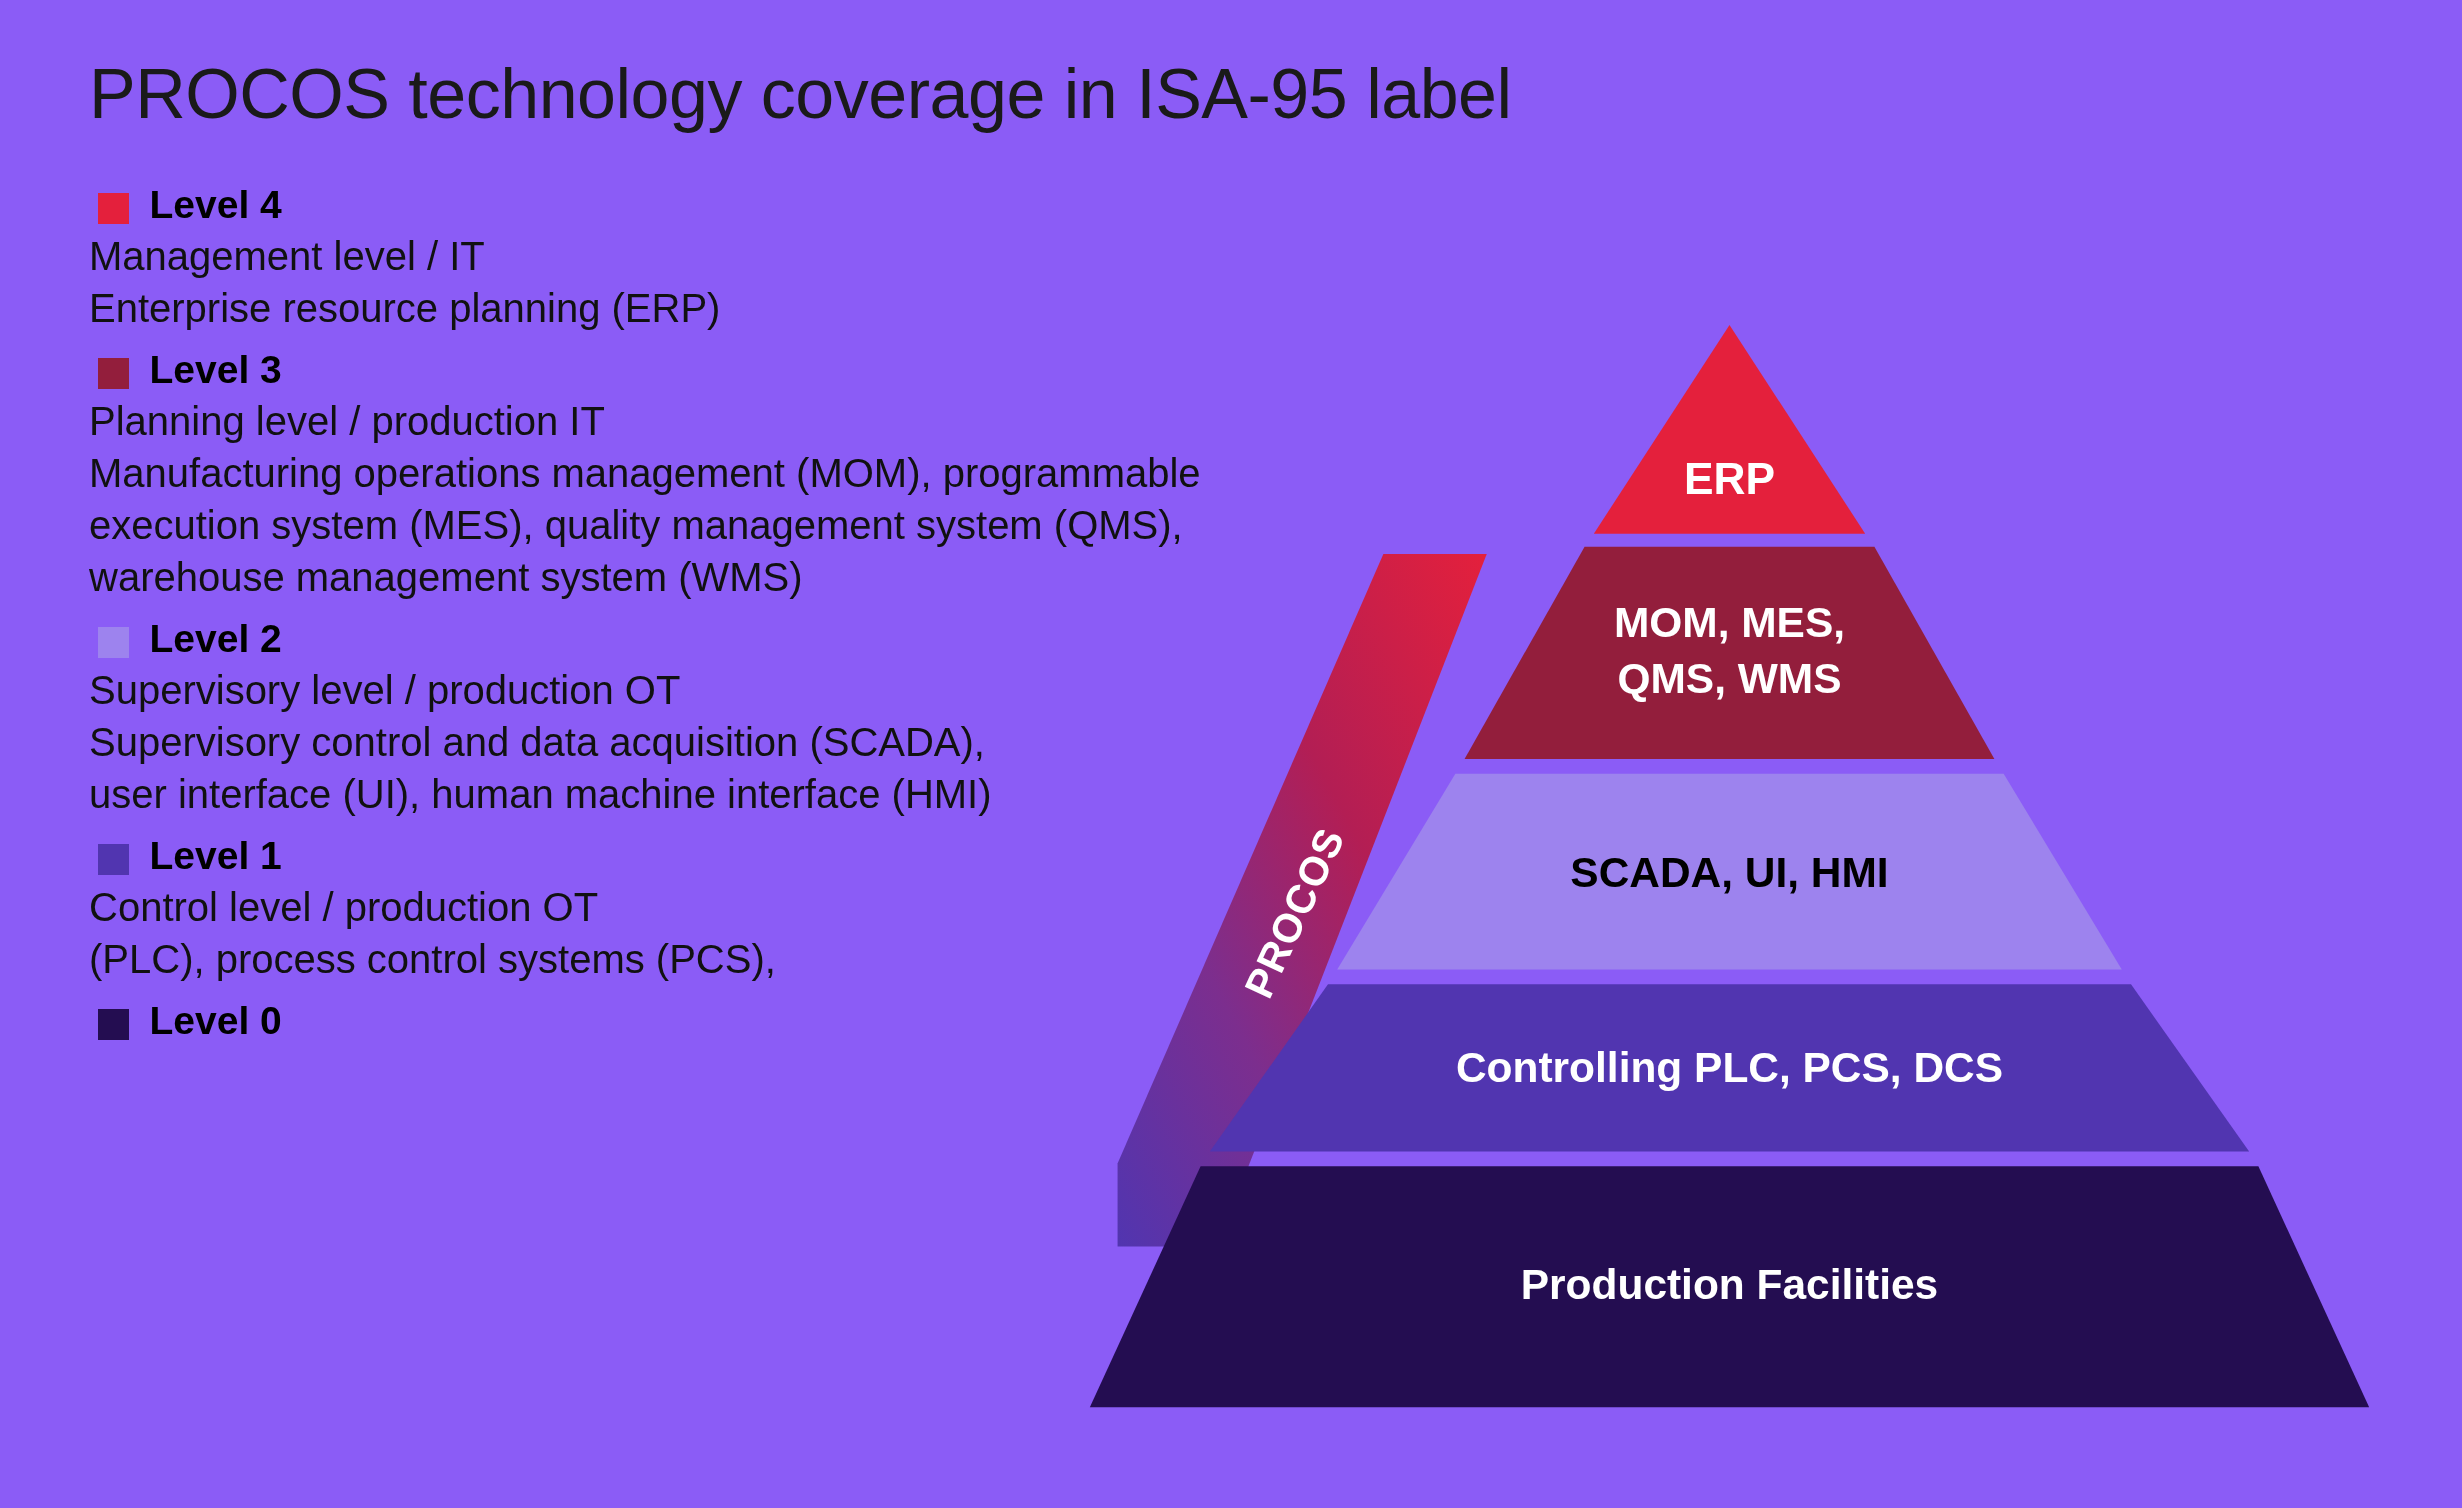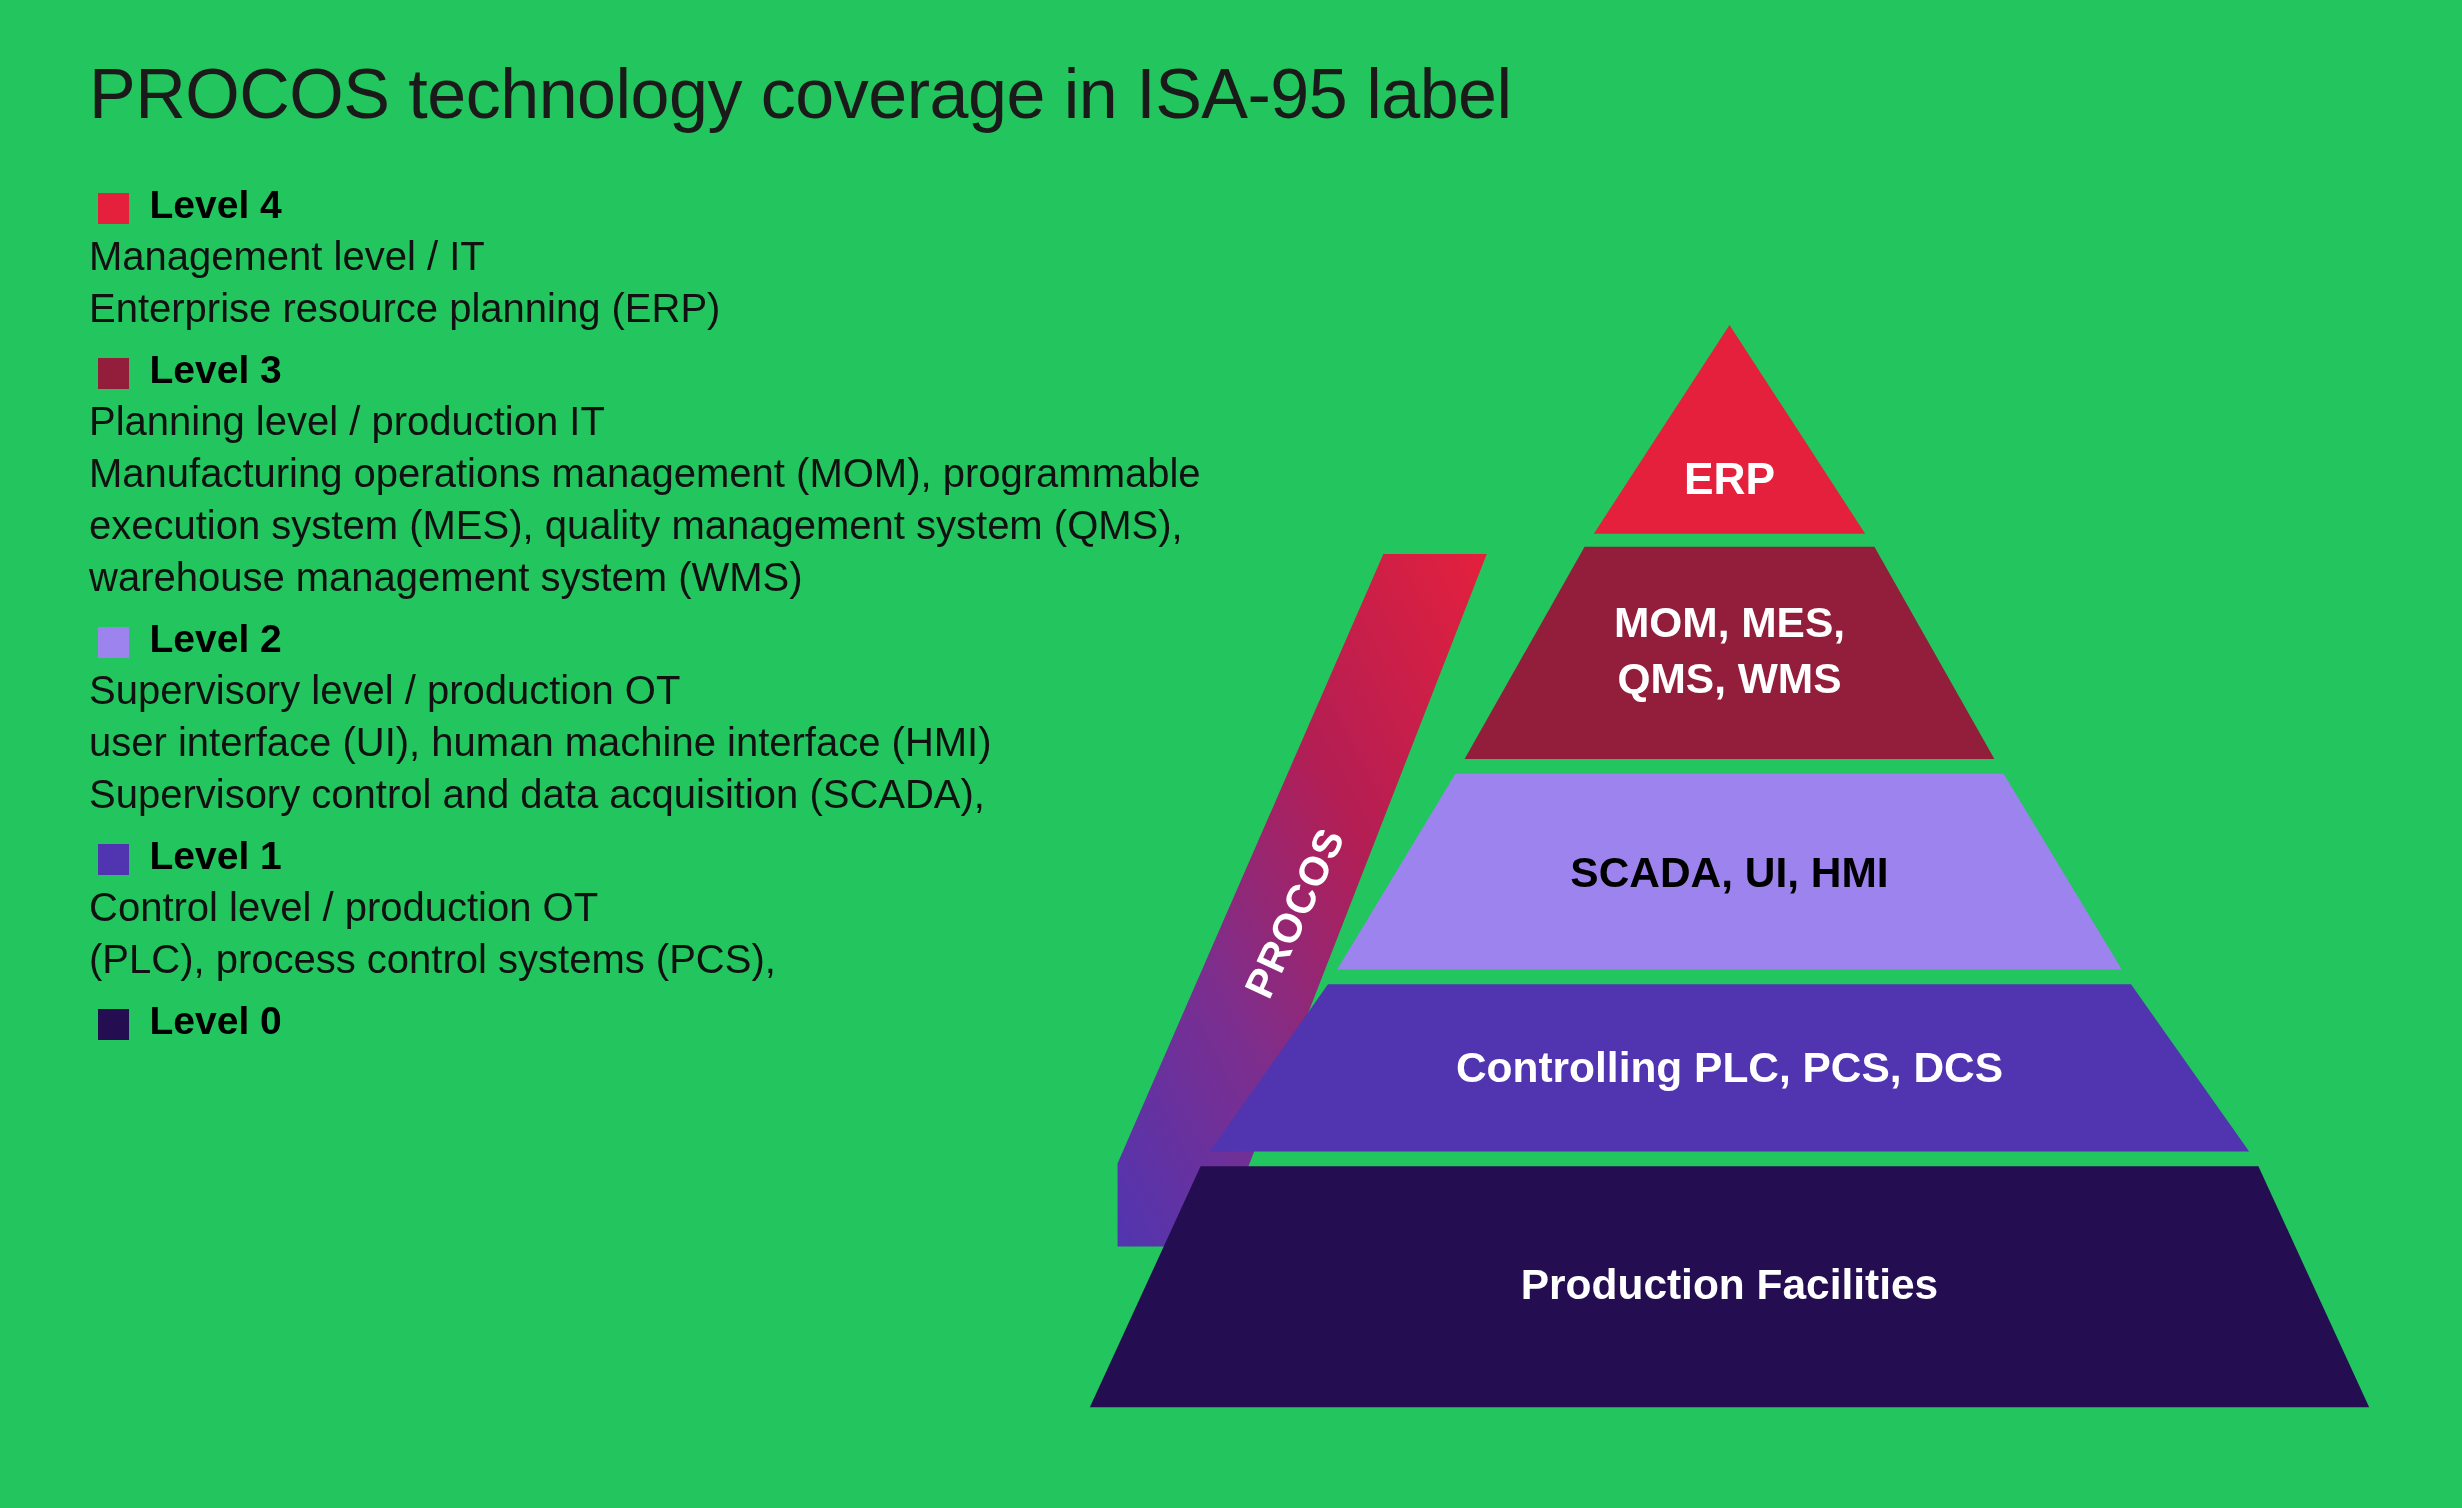--- a/index.html
+++ b/index.html
@@ -3,21 +3,21 @@
 <meta charset="utf-8">
 <style>
   * { box-sizing: border-box; margin: 0; padding: 0; }
   html, body {
     width: 2462px;
     height: 1509px;
     background: #ffffff;
     font-family: "Liberation Sans", sans-serif;
     overflow: hidden;
   }
-  #root { position: relative; width: 2462px; height: 1509px; background: #22c55e; }
+  #root { position: relative; width: 2462px; height: 1509px; background: #8b5cf6; }
 
   
   .page-title {
     position: absolute;
     left: 89px;
     top: 54px;
     font-size: 70px;
     font-weight: 400;
     color: #1a1a1a;
     letter-spacing: -0.5px;
@@ -123,22 +123,22 @@
       </div>
     </div>
 
     <div class="legend-group">
       <div class="legend-head">
         <span class="swatch" style="background:#9D83EE"></span>
         <span class="legend-title">Level 2</span>
       </div>
       <div class="legend-lines">
         <span class="ln">Supervisory level / production OT</span>
+        <span class="ln">Supervisory control and data acquisition (SCADA),</span>
         <span class="ln">user interface (UI), human machine interface (HMI)</span>
-        <span class="ln">Supervisory control and data acquisition (SCADA),</span>
       </div>
     </div>
 
     <div class="legend-group">
       <div class="legend-head">
         <span class="swatch" style="background:#5135B0"></span>
         <span class="legend-title">Level 1</span>
       </div>
       <div class="legend-lines">
         <span class="ln">Control level / production OT</span>

